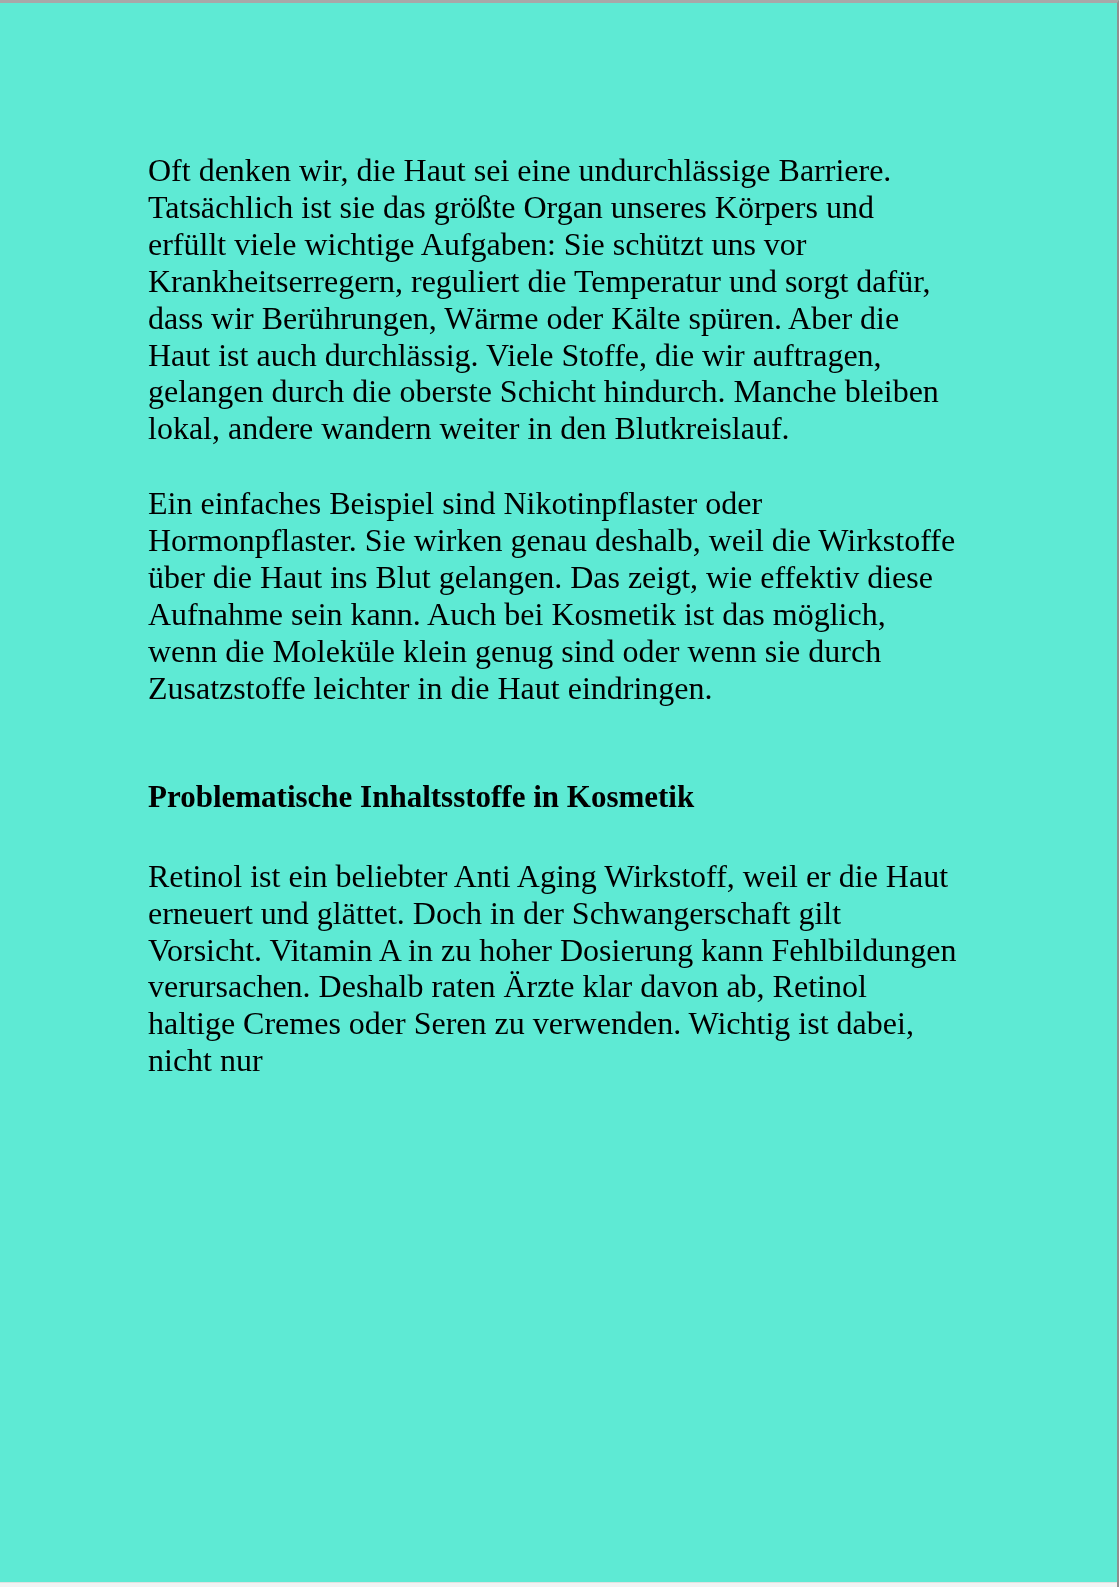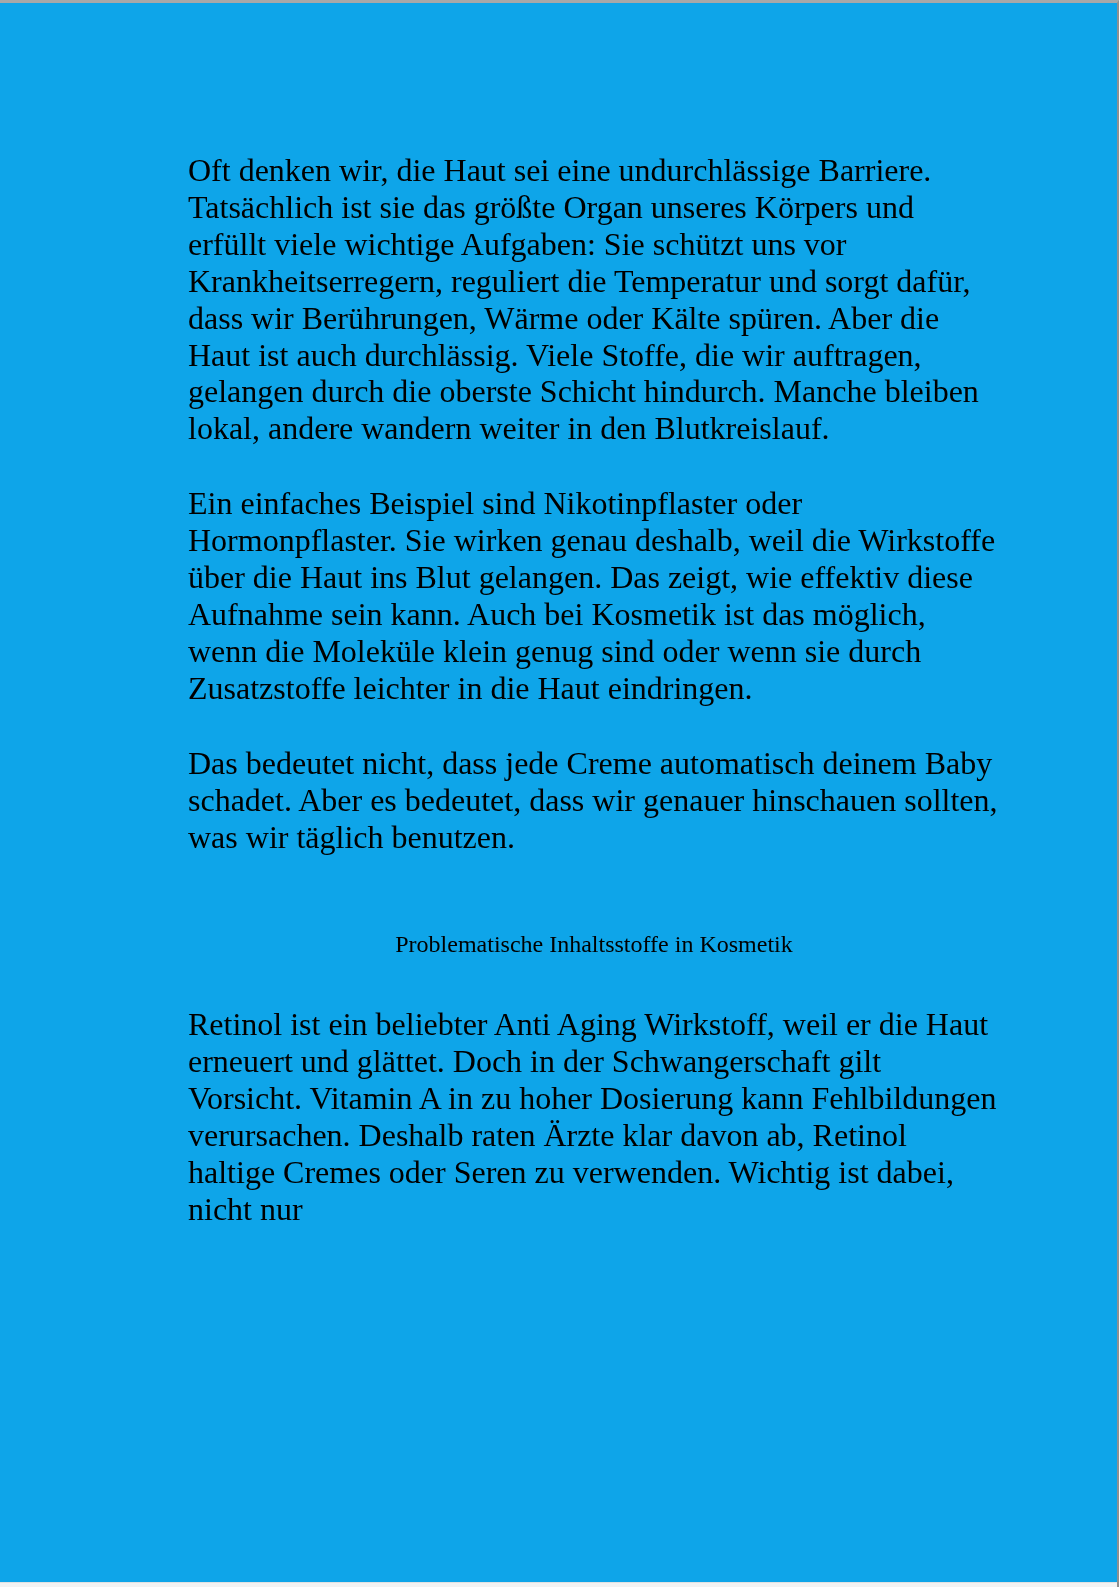--- a/index.html
+++ b/index.html
@@ -10,46 +10,44 @@
   body {
     width: 1119px;
     height: 1587px;
     overflow: hidden;
   }
   .page {
     position: relative;
     box-sizing: border-box;
     width: 1119px;
     height: 1587px;
-    background: #0ea5e9;
+    background: #5eead4;
     border-top: 3px solid #a8a8a8;
     border-right: 2px solid #8f8f8f;
-    padding-left: 40px;
   }
   .content {
     box-sizing: content-box;
     padding: 149px 0 0 148px;
     width: 812px;
     font-family: "Liberation Serif", "DejaVu Serif", serif;
     font-size: 32px;
     line-height: 36.9px;
     color: #000000;
     letter-spacing: 0;
   }
   .para {
     margin: 0 0 38px 0;
   }
   .heading {
     font-family: "Liberation Serif", "DejaVu Serif", serif;
-    font-size: 24px;
+    font-size: 31px;
     line-height: 41px;
-    font-weight: 400;
+    font-weight: 700;
     margin: 69px 0 41px 0;
     color: #000000;
-    text-align: center;
   }
   .subsection-title {
     display: block;
   }
   .bottom-strip {
     position: absolute;
     left: 0;
     bottom: 0;
     width: 100%;
     height: 4px;
@@ -57,20 +55,19 @@
     border-top: 1px solid #e2e2e2;
   }
 </style>
 </head>
 <body>
 
 <main class="page">
   <article class="content">
     <p class="para">Oft denken wir, die Haut sei eine undurchlässige Barriere. Tatsächlich ist sie das größte Organ unseres Körpers und erfüllt viele wichtige Aufgaben: Sie schützt uns vor Krankheitserregern, reguliert die Temperatur und sorgt dafür, dass wir Berührungen, Wärme oder Kälte spüren. Aber die Haut ist auch durchlässig. Viele Stoffe, die wir auftragen, gelangen durch die oberste Schicht hindurch. Manche bleiben lokal, andere wandern weiter in den Blutkreislauf.</p>
     <p class="para">Ein einfaches Beispiel sind Nikotinpflaster oder Hormonpflaster. Sie wirken genau deshalb, weil die Wirkstoffe über die Haut ins Blut gelangen. Das zeigt, wie effektiv diese Aufnahme sein kann. Auch bei Kosmetik ist das möglich, wenn die Moleküle klein genug sind oder wenn sie durch Zusatzstoffe leichter in die Haut eindringen.</p>
-    <p class="para">Das bedeutet nicht, dass jede Creme automatisch deinem Baby schadet. Aber es bedeutet, dass wir genauer hinschauen sollten, was wir täglich benutzen.</p>
     <h2 class="heading">Problematische Inhaltsstoffe in Kosmetik</h2>
     <p class="para">
       <span class="subsection-body">Retinol ist ein beliebter Anti Aging Wirkstoff, weil er die Haut erneuert und glättet. Doch in der Schwangerschaft gilt Vorsicht. Vitamin A in zu hoher Dosierung kann Fehlbildungen verursachen. Deshalb raten Ärzte klar davon ab, Retinol haltige Cremes oder Seren zu verwenden. Wichtig ist dabei, nicht nur</span>
     </p>
   </article>
   <div class="bottom-strip"></div>
 </main>
 
 </body></html>

